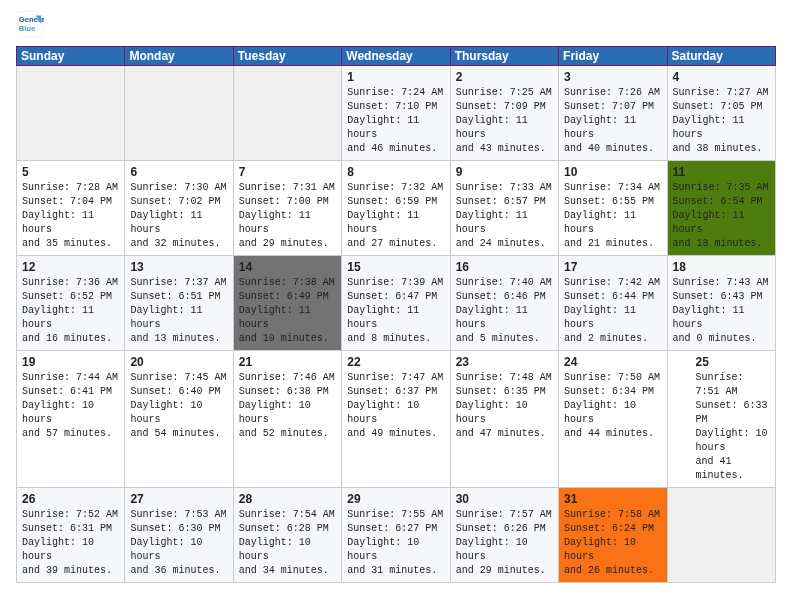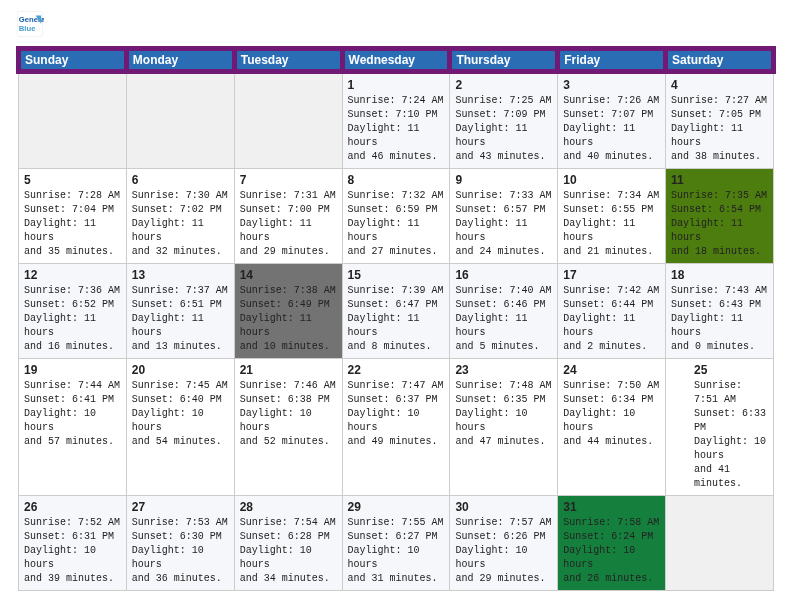--- a/index.html
+++ b/index.html
@@ -62,21 +62,21 @@
       border-collapse: collapse;
       table-layout: fixed;
     }
     thead tr th {
       background: #2a6db5;
       color: #fff;
       font-size: 12px;
       font-weight: bold;
       padding: 2px 4px;
       text-align: left;
-      border: 5px solid #701a75;
+      border: 1px solid #701a75;
     }
     tbody tr td {
       vertical-align: top;
       border: 1px solid #ccc;
       padding: 4px 5px;
       font-size: 10.5px;
       color: #222;
       background: #fff;
       height: 82px;
     }
@@ -264,21 +264,21 @@
             <div class="day-info">Sunrise: 7:54 AM<br>Sunset: 6:28 PM<br>Daylight: 10 hours<br>and 34 minutes.</div>
           </td>
           <td style="background: rgb(245, 247, 250);">
             <span class="day-num">29</span>
             <div class="day-info">Sunrise: 7:55 AM<br>Sunset: 6:27 PM<br>Daylight: 10 hours<br>and 31 minutes.</div>
           </td>
           <td style="background: rgb(245, 247, 250);">
             <span class="day-num">30</span>
             <div class="day-info">Sunrise: 7:57 AM<br>Sunset: 6:26 PM<br>Daylight: 10 hours<br>and 29 minutes.</div>
           </td>
-          <td style="background: #15803d;">
+          <td style="background: #f97316;">
             <span class="day-num">31</span>
             <div class="day-info">Sunrise: 7:58 AM<br>Sunset: 6:24 PM<br>Daylight: 10 hours<br>and 26 minutes.</div>
           </td>
           <td class="empty"></td>
         </tr>
       </tbody>
   </table>
 </div>
 
 </body></html>

